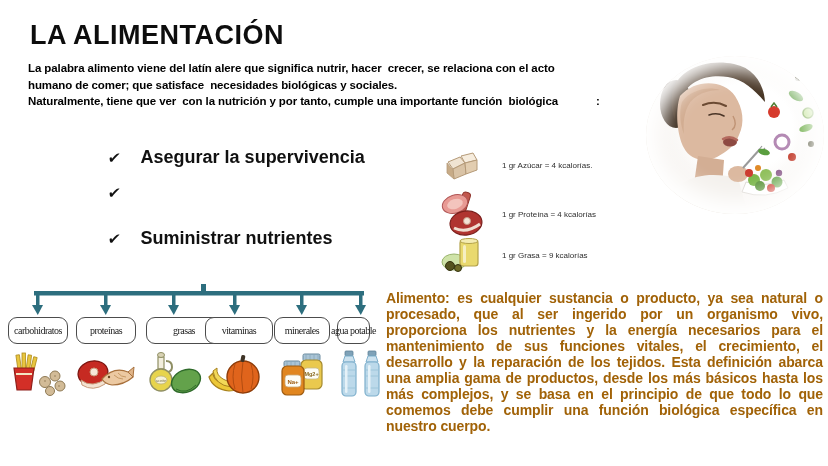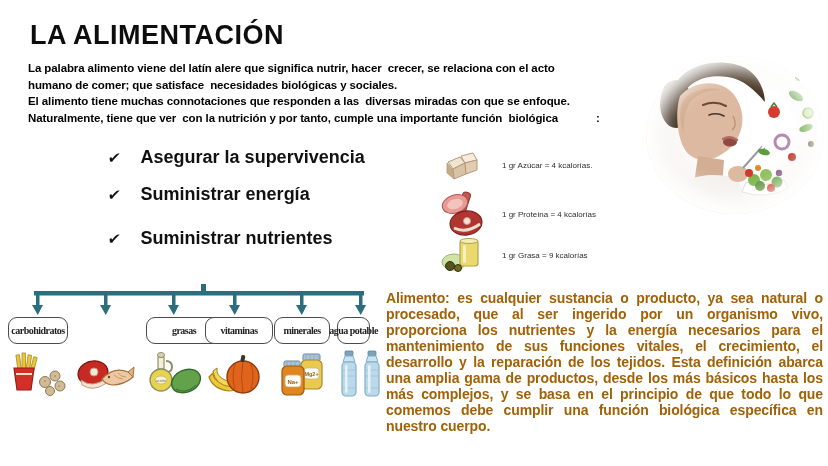--- a/index.html
+++ b/index.html
@@ -36,21 +36,21 @@
            background:radial-gradient(ellipse at 55% 45%, #ffffff 35%, #f5f1ed 65%, #e9e3dc 100%); }
   .photo-fade { position:absolute; inset:0; border-radius:50%;
                 box-shadow:inset 0 0 22px 14px #ffffff; pointer-events:none; }
 
   
   .diagram { position:absolute; left:8px; top:284px; width:380px; height:130px; }
   .tree { position:absolute; left:0; top:0; }
   .nbox { position:absolute; top:33px; height:27px; border:1.5px solid #4c4c4c;
           border-radius:9px; background:#fff; display:flex; align-items:center;
           justify-content:center; }
-  .nbox span { font-family:"Liberation Serif", serif; font-weight:bold;
+  .nbox span { font-family:"Liberation Serif", serif; font-weight:normal;
                font-size:10px; letter-spacing:-0.5px; color:#222; white-space:nowrap; }
   .nb-0 { left:0;   width:60px; } .nb-1 { left:68px;  width:60px; }
   .nb-2 { left:138px; width:76px; } .nb-3 { left:197px; width:68px; }
   .nb-4 { left:266px; width:56px; } .nb-5 { left:329px; width:33px; font-size:9px;text-align:right; }
   .ncell { position:absolute; top:64px; height:56px; display:flex;
            align-items:center; justify-content:center; }
   .nc-0 { left:0;   width:60px; } .nc-1 { left:68px;  width:60px; }
   .nc-2 { left:138px; width:56px; } .nc-3 { left:197px; width:60px; }
   .nc-4 { left:266px; width:56px; } .nc-5 { left:329px; width:50px; }
 
@@ -63,31 +63,29 @@
 </head>
 <body>
 
 <div class="slide">
 
   <h1 class="title">LA ALIMENTACIÓN</h1>
 
   <div class="intro">
     <div class="intro-line">La palabra alimento viene del latín alere que significa nutrir, hacer  crecer, se relaciona con el acto</div>
     <div class="intro-line">humano de comer; que satisface  necesidades biológicas y sociales.</div>
-    <div class="intro-line">El alimento tiene muchas connotaciones que responden a las  diversas miradas con que se enfoque.</div>
     <div class="intro-line"><span>Naturalmente, tiene que ver  con la nutrición y por tanto, cumple una importante función  biológica</span><span class="intro-colon">:</span></div>
   </div>
 
   <div class="check-item ci-0">
     <span class="mark">✔</span>
     <span class="lbl">Asegurar la supervivencia</span>
   </div>
   <div class="check-item ci-1">
     <span class="mark">✔</span>
-    <span class="lbl">Suministrar energía</span>
   </div>
   <div class="check-item ci-2">
     <span class="mark">✔</span>
     <span class="lbl">Suministrar nutrientes</span>
   </div>
 
   <div class="cal-row cr-0">
     <span class="cal-ic">
       <svg width="38" height="30" viewBox="0 0 38 30">
         <polygon points="4,12 16,7 21,13 9,19" fill="#f0e4d3" stroke="#b59a78" stroke-width="1"></polygon>
@@ -181,20 +179,23 @@
         <rect x="292" y="11" width="3.5" height="11"></rect>
           <polygon points="288,21 299,21 293.8,31"></polygon>
         <rect x="351" y="11" width="3.5" height="11"></rect>
           <polygon points="347,21 358,21 352.8,31"></polygon>
       </g>
     </svg>
 
     <div class="nbox nb-0">
         <span>carbohidratos</span>
       </div>
+    <div class="nbox nb-1">
+        <span>proteínas</span>
+      </div>
     <div class="nbox nb-2">
         <span>grasas</span>
       </div>
     <div class="nbox nb-3">
         <span>vitaminas</span>
       </div>
     <div class="nbox nb-4">
         <span>minerales</span>
       </div>
     <div class="nbox nb-5">

